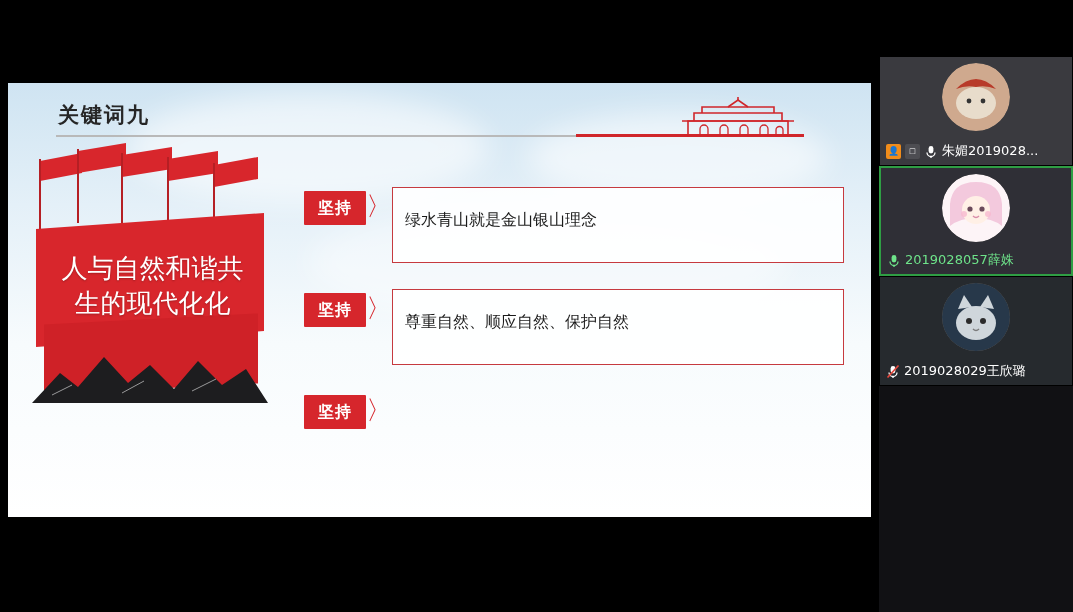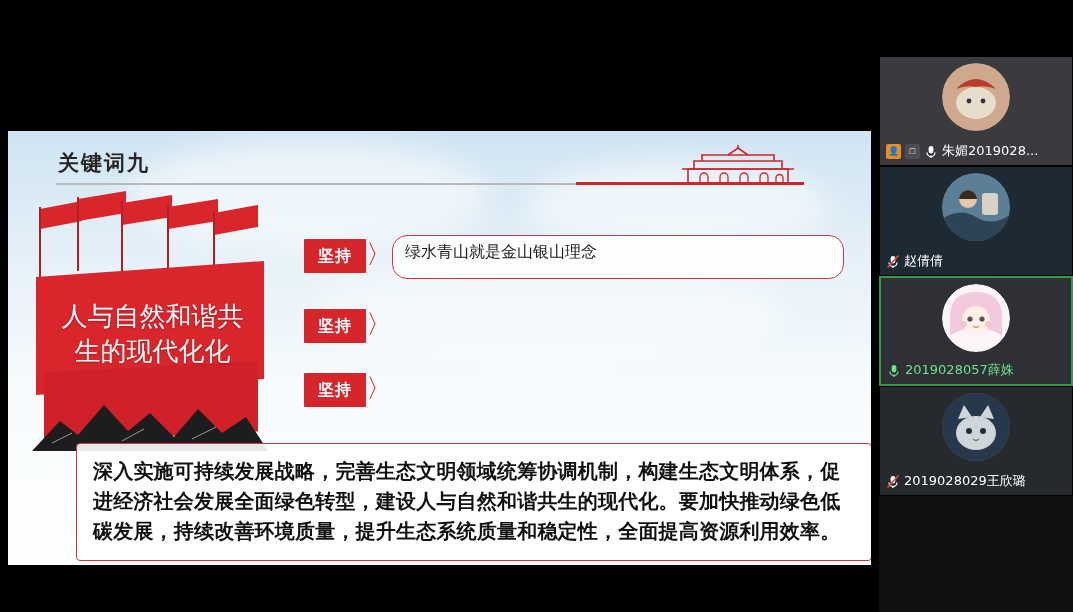--- a/index.html
+++ b/index.html
@@ -30,21 +30,20 @@
     overflow: hidden;
   }
   .slide {
     position: absolute;
     left: 8px;
     top: 83px;
     width: 863px;
     height: 434px;
     background: linear-gradient(180deg, #cfe4f2 0%, #e4f0f8 28%, #f7fbfd 60%, #ffffff 100%);
     overflow: hidden;
-    margin-top: 48px;
   }
   
   .sky-a, .sky-b, .sky-c {
     position: absolute;
     border-radius: 50%;
     background: rgba(255,255,255,0.55);
     filter: blur(14px);
   }
   .sky-a { left: 120px; top: 10px; width: 360px; height: 110px; }
   .sky-b { left: 520px; top: 30px; width: 300px; height: 90px; }
@@ -173,22 +172,22 @@
     color: #d6262c;
     font-size: 26px;
     line-height: 38px;
     font-family: "DejaVu Sans", sans-serif;
   }
   .box {
     flex: 1;
     min-height: 34px;
     border: 1px solid #c63a3f;
     background: rgba(255,255,255,0.88);
-    border-radius: 15px;
-    padding: 4px 12px;
+    border-radius: 0;
+    padding: 20px 12px;
     font-size: 16px;
     color: #1a1a1a;
     line-height: 1.45;
     font-family: "DejaVu Sans", sans-serif;
   }
   .row.tall .box { min-height: 52px; }
 
   
   .para-box {
     position: absolute;
@@ -341,28 +340,28 @@
 
       <div class="rows">
         <div class="row">
           <div class="chip">坚持</div>
           <div class="arrow">〉</div>
           <div class="box">绿水青山就是金山银山理念</div>
         </div>
         <div class="row">
           <div class="chip">坚持</div>
           <div class="arrow">〉</div>
+          <div class="box">尊重自然、顺应自然、保护自然</div>
         </div>
         <div class="row tall">
           <div class="chip">坚持</div>
           <div class="arrow">〉</div>
         </div>
       </div>
 
-      <div class="para-box">深入实施可持续发展战略，完善生态文明领域统筹协调机制，构建生态文明体系，促进经济社会发展全面绿色转型，建设人与自然和谐共生的现代化。要加快推动绿色低碳发展，持续改善环境质量，提升生态系统质量和稳定性，全面提高资源利用效率。</div>
     </div>
   </div>
 
   <div class="participants">
 
     <div class="tile first"></div>
 
     <div class="tile" style="background:#3a3a3f;">
       <div class="avatar">
         <svg viewBox="0 0 68 68" width="68" height="68">
@@ -380,42 +379,20 @@
           <svg viewBox="0 0 14 15" width="14" height="15">
               <rect x="4.6" y="2" width="4.8" height="7.5" rx="2.4" fill="#fff"></rect>
               <path d="M3 8.5a4 4 0 0 0 8 0" fill="none" stroke="#fff" stroke-width="1.3"></path>
               <line x1="7" y1="12" x2="7" y2="14" stroke="#fff" stroke-width="1.3"></line>
             </svg>
         </span>
         <span class="pname">朱媚2019028...</span>
       </div>
     </div>
 
-    <div class="tile" style="background:#1d2a33;">
-      <div class="avatar">
-        <svg viewBox="0 0 68 68" width="68" height="68">
-          <circle cx="34" cy="34" r="34" fill="#5b7f96"></circle>
-          <path d="M0 46 Q18 34 34 44 Q50 54 68 42 L68 68 L0 68 Z" fill="#2c4455"></path>
-          <circle cx="26" cy="26" r="9" fill="#e6c7a8"></circle>
-          <path d="M17 26 a9 9 0 0 1 18 0 z" fill="#3a2a1e"></path>
-          <rect x="40" y="20" width="16" height="22" rx="3" fill="#d8d2c6"></rect>
-        </svg>
-      </div>
-      <div class="badge-row">
-        <span class="mic">
-          <svg viewBox="0 0 14 15" width="14" height="15">
-              <rect x="4.6" y="2" width="4.8" height="7.5" rx="2.4" fill="#fff"></rect>
-              <path d="M3 8.5a4 4 0 0 0 8 0" fill="none" stroke="#fff" stroke-width="1.3"></path>
-              <line x1="7" y1="12" x2="7" y2="14" stroke="#fff" stroke-width="1.3"></line>
-              <line x1="1.5" y1="13.5" x2="12.5" y2="1.5" stroke="#e4473c" stroke-width="1.7"></line>
-            </svg>
-        </span>
-        <span class="pname">赵倩倩</span>
-      </div>
-    </div>
 
     <div class="tile active" style="background:#2f2f36;">
       <div class="avatar">
         <svg viewBox="0 0 68 68" width="68" height="68">
           <circle cx="34" cy="34" r="34" fill="#fdf4f7"></circle>
           <path d="M8 30 Q10 8 34 8 Q58 8 60 30 L60 52 Q50 44 34 44 Q18 44 8 52 Z" fill="#f3c9dd"></path>
           <circle cx="34" cy="36" r="14" fill="#fff0e6"></circle>
           <circle cx="28" cy="35" r="2.6" fill="#6a4a5a"></circle>
           <circle cx="40" cy="35" r="2.6" fill="#6a4a5a"></circle>
           <path d="M31 42 Q34 45 37 42" stroke="#d98ca8" stroke-width="1.4" fill="none"></path>

